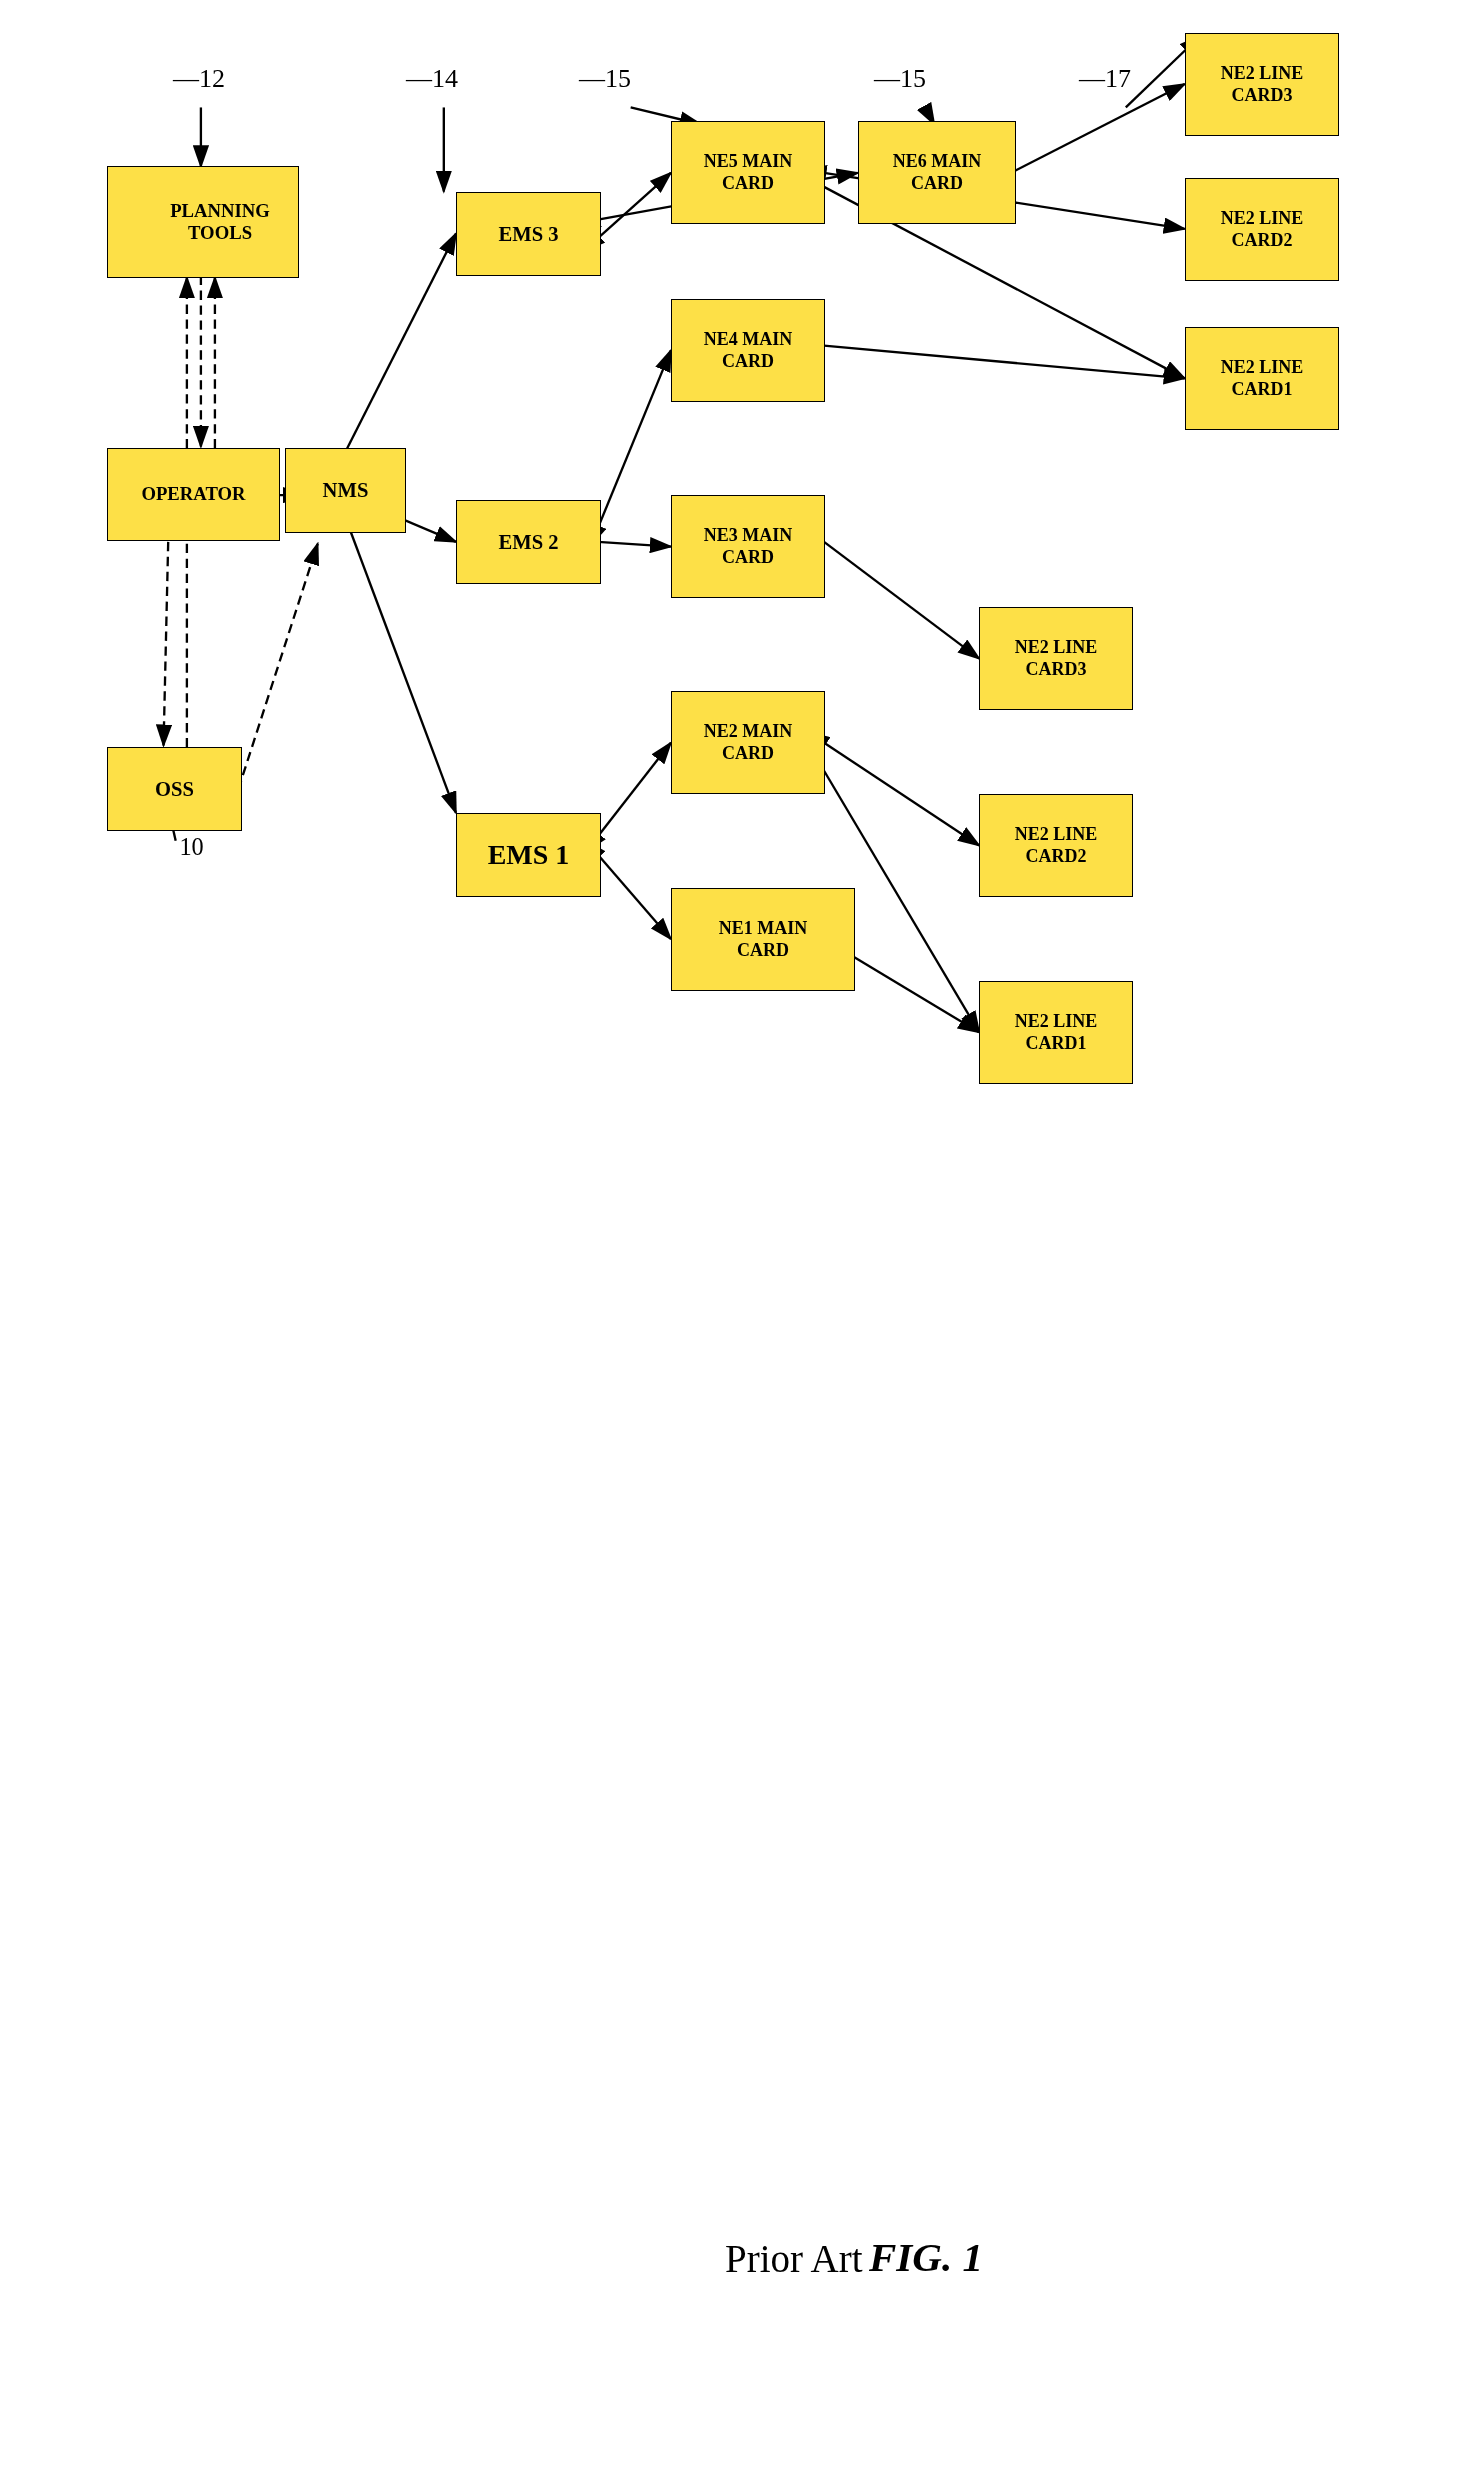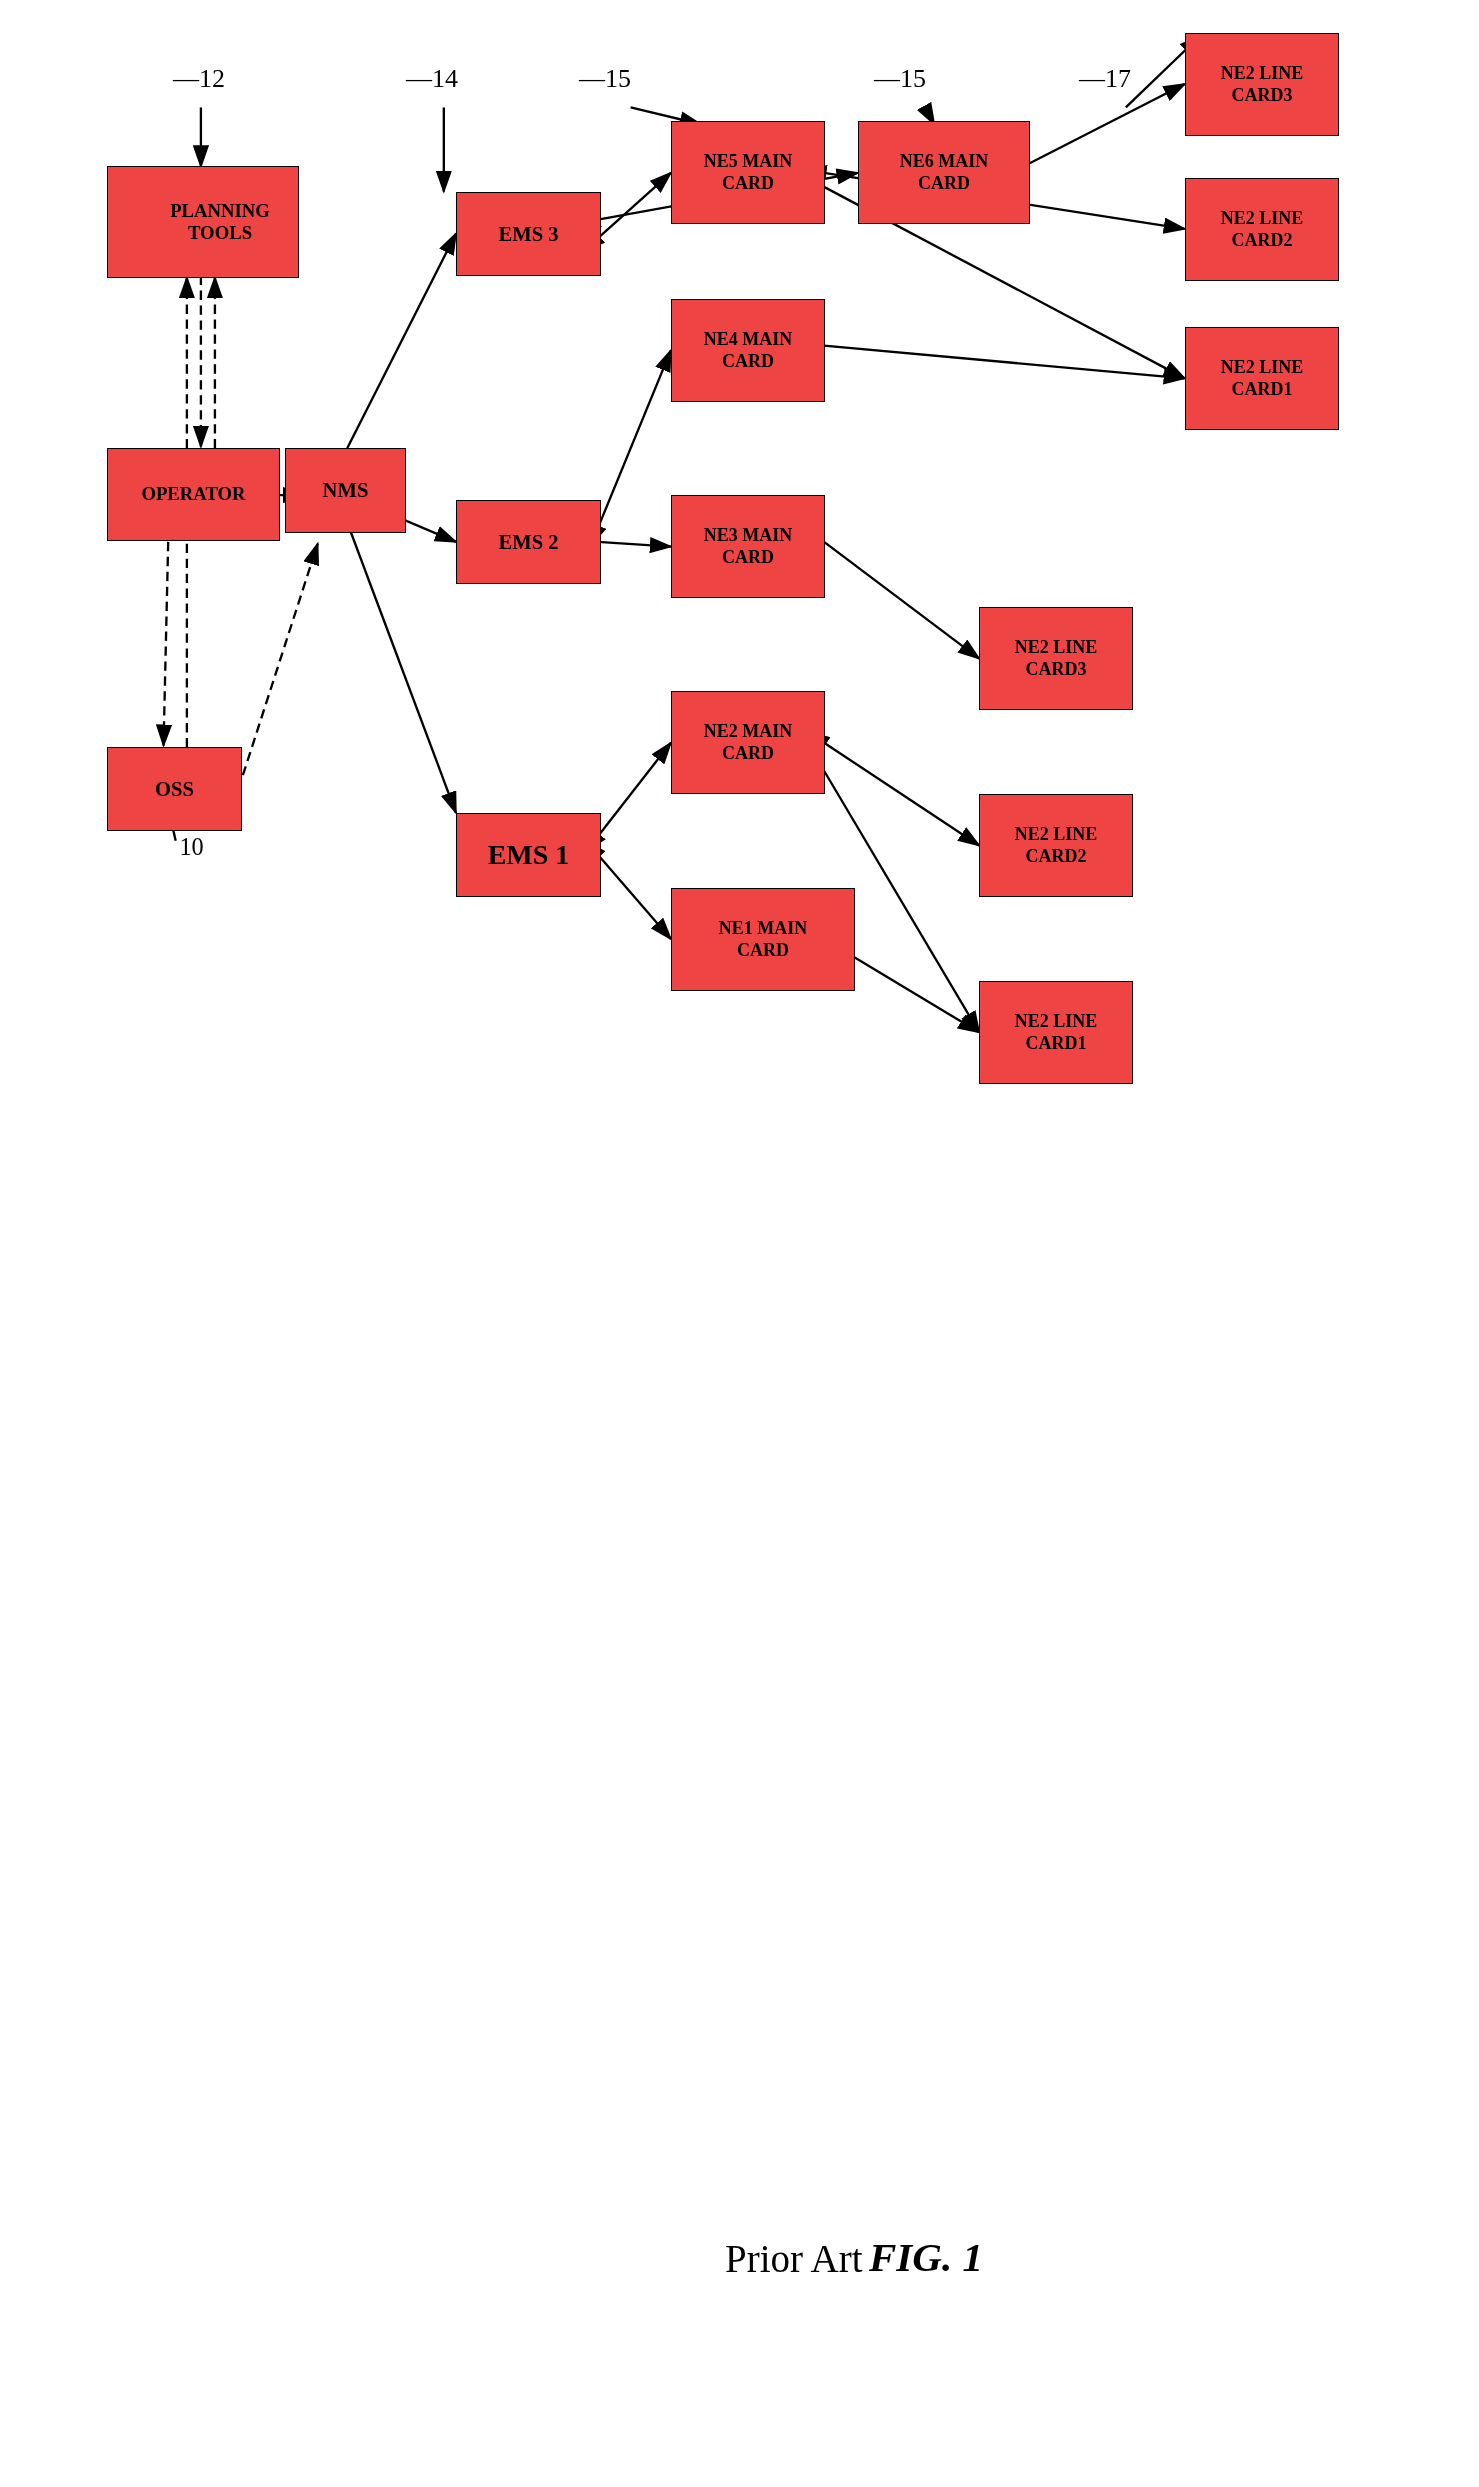--- a/index.html
+++ b/index.html
@@ -13,21 +13,21 @@
     }
     .diagram-container {
       position: absolute;
       top: 0; left: 0;
       width: 1479px;
       height: 2487px;
     }
     .box {
       position: absolute;
       border: 1.9px solid #000;
-      background: #ef4444;
+      background: #fde047;
       display: flex;
       align-items: center;
       justify-content: center;
       text-align: center;
       font-size: 20.6px;
       font-weight: bold;
       line-height: 1.2;
     }
     svg.arrows {
       position: absolute;
@@ -181,21 +181,21 @@
   </div>
 
   <div class="box" style="left:671px;top:299px;width:154px;height:103px;font-size:18px;">
     <span>NE4 MAIN<br>CARD</span>
   </div>
 
   <div class="box" style="left:671px;top:121px;width:154px;height:103px;font-size:18px;">
     <span>NE5 MAIN<br>CARD</span>
   </div>
 
-  <div class="box" style="left:858px;top:121px;width:172px;height:103px;font-size:18px;">
+  <div class="box" style="left:858px;top:121px;width:158px;height:103px;font-size:18px;">
     <span>NE6 MAIN<br>CARD</span>
   </div>
 
   <div class="box" style="left:979px;top:981px;width:154px;height:103px;font-size:18px;">
     <span>NE2 LINE<br>CARD1</span>
   </div>
 
   <div class="box" style="left:979px;top:794px;width:154px;height:103px;font-size:18px;">
     <span>NE2 LINE<br>CARD2</span>
   </div>

